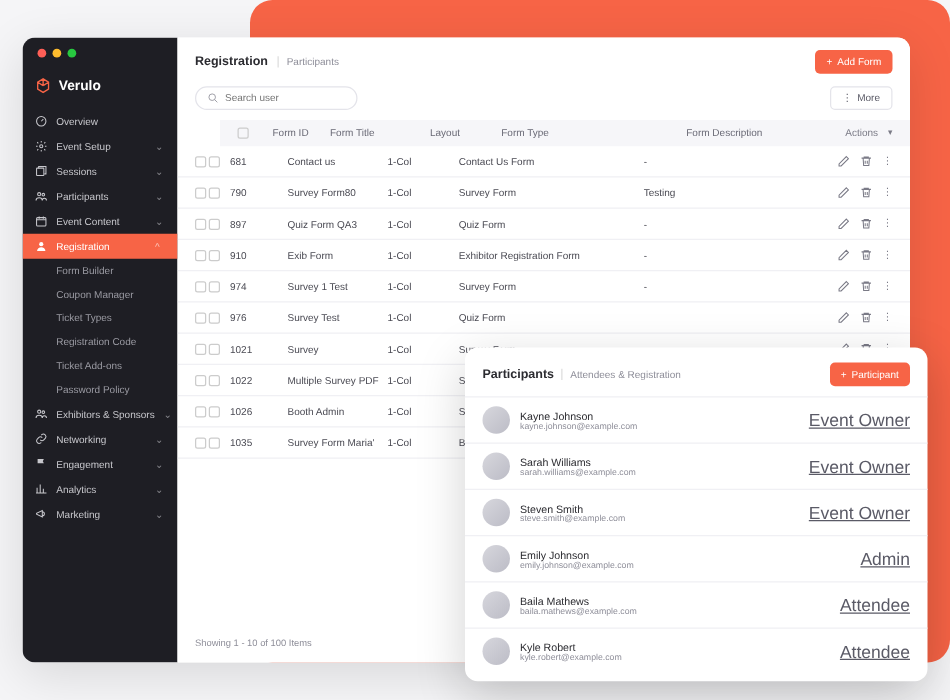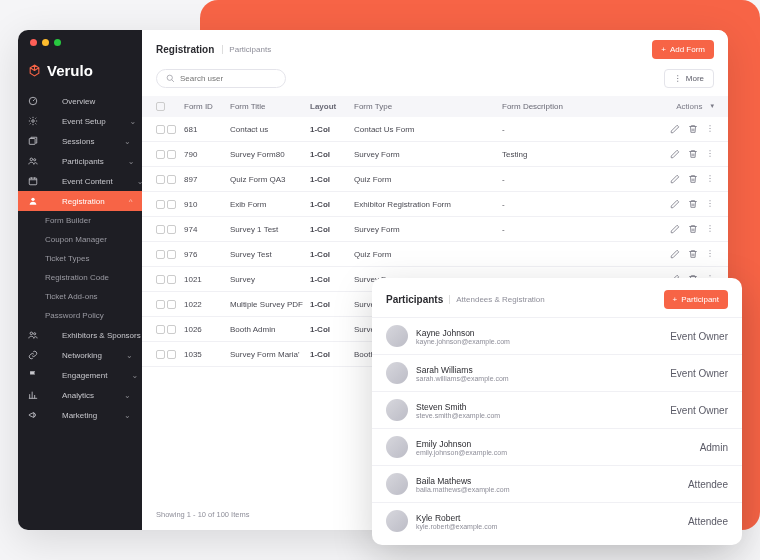--- a/index.html
+++ b/index.html
@@ -3,64 +3,64 @@
 <meta charset="utf-8">
 <style>
 * { box-sizing: border-box; margin: 0; padding: 0; }
 body { font-family: -apple-system, BlinkMacSystemFont, 'Segoe UI', sans-serif; background: #f5f5f7; width: 760px; height: 560px; position: relative; overflow: hidden; }
 .orange-bg { position: absolute; right: 0; top: 0; width: 560px; height: 530px; background: #f76446; border-radius: 18px; }
 .main-window { position: absolute; left: 18px; top: 30px; width: 710px; height: 500px; background: #fff; border-radius: 10px; box-shadow: 0 10px 40px rgba(0,0,0,0.12); overflow: hidden; display: flex; }
 .titlebar { position: absolute; left: 0; top: 0; height: 24px; display: flex; align-items: center; padding-left: 12px; gap: 5px; z-index: 5; }
 .tl-dot { width: 7px; height: 7px; border-radius: 50%; }
 .tl-red { background: #ff5f57; } .tl-yel { background: #febc2e; } .tl-grn { background: #28c840; }
 .sidebar { width: 124px; background: #1e1e24; color: #c7c7cc; padding-top: 28px; font-size: 8px; overflow-y: auto; flex-shrink: 0; }
-.logo { display: flex; align-items: center; gap: 6px; padding: 4px 10px 12px; color: #fff; font-weight: 600; font-size: 15px; }
+.logo { display: flex; align-items: center; gap: 6px; padding: 4px 10px 12px; color: #fff; font-weight: 600; font-size: 11px; }
 .logo-sq { width: 13px; height: 13px; color: #f76446; }
-.nav-item { display: flex; align-items: center; gap: 24px; padding: 5px 10px; cursor: pointer; position: relative; }
+.nav-item { display: flex; align-items: center; gap: 7px; padding: 5px 10px; cursor: pointer; position: relative; }
 .nav-item.active { background: #f76446; color: #fff; }
 .nav-item .nav-icon { width: 10px; height: 10px; display: flex; align-items: center; justify-content: center; flex-shrink: 0; }
 .nav-item .nav-label { flex: 1; white-space: nowrap; }
 .nav-item .nav-chev { width: 8px; height: 8px; opacity: 0.6; }
 .sub-item { padding: 5px 10px 5px 27px; cursor: pointer; color: #9a9aa2; }
 .content { flex: 1; display: flex; flex-direction: column; background: #fff; overflow: hidden; }
 .header-row { display: flex; align-items: center; padding: 10px 14px 6px; gap: 8px; }
 .hdr-title { font-size: 10px; font-weight: 600; color: #2b2b30; }
 .hdr-bc { font-size: 8px; color: #8e8e99; border-left: 1px solid #ddd; padding-left: 6px; }
 .add-btn { margin-left: auto; background: #f76446; color: #fff; border: none; border-radius: 4px; padding: 5px 9px; font-size: 8px; cursor: pointer; display: flex; align-items: center; gap: 4px; }
 .tools-row { display: flex; align-items: center; padding: 4px 14px 8px; gap: 3px; }
 .search-box { display: flex; align-items: center; gap: 5px; border: 1px solid #e4e4ea; border-radius: 14px; padding: 4px 9px; font-size: 8px; color: #8e8e99; width: 130px; }
 .search-box input { border: none; outline: none; font-size: 8px; width: 100%; background: transparent; }
 .more-btn { margin-left: auto; border: 1px solid #e4e4ea; background: #fff; border-radius: 4px; padding: 4px 9px; font-size: 8px; cursor: pointer; display: flex; align-items: center; gap: 4px; color: #5a5a66; }
 .table { flex: 1; overflow: auto; font-size: 8px; color: #4a4a53; }
-.thead { display: flex; align-items: center; background: #f6f6f9; padding: 6px 14px; color: #6a6a76; font-weight: 500; position: sticky; top: 0; }
+.thead { display: flex; align-items: center; background: #f6f6f9; padding: 6px 14px; color: #6a6a76; font-weight: 500; position: sticky; top: 0; margin-left: 34px; }
 .trow { display: flex; align-items: center; padding: 7px 14px; border-bottom: 1px solid #f0f0f4; }
 .col-chk { width: 28px; display: flex; align-items: center; gap: 2px; }
 .chk { width: 9px; height: 9px; border: 1px solid #ccc; border-radius: 2px; display: inline-block; }
 .col-id { width: 46px; }
 .col-title { width: 80px; }
-.col-layout { width: 44px; font-weight: bold; }
+.col-layout { width: 57px; }
 .col-type { width: 148px; }
 .col-desc { width: 90px; }
 .col-act { margin-left: auto; display: flex; gap: 8px; align-items: flex-start; color: #7a7a86; }
 .col-act svg, .col-act .dots { cursor: pointer; }
 .pager { display: flex; align-items: center; padding: 8px 14px; font-size: 7.5px; color: #8e8e99; gap: 4px; }
 .pager .info { margin-right: auto; }
 .pg-btn, .pg-num { border: 1px solid #ececf1; border-radius: 3px; min-width: 16px; height: 16px; display: flex; align-items: center; justify-content: center; cursor: pointer; background: #fff; }
 .pg-btn.active, .pg-num.active { border-color: #f76446; color: #f76446; }
 .popup { position: absolute; right: 18px; top: 278px; width: 370px; background: #fff; border-radius: 10px; box-shadow: 0 12px 40px rgba(0,0,0,0.18); padding: 10px 0 6px; z-index: 20; }
 .pop-hdr { display: flex; align-items: center; padding: 2px 14px 8px; }
 .pop-title { font-size: 10px; font-weight: 600; color: #2b2b30; }
 .pop-sub { font-size: 8px; color: #8e8e99; border-left: 1px solid #ddd; padding-left: 6px; margin-left: 6px; }
 .part-btn { margin-left: auto; background: #f76446; color: #fff; border: none; border-radius: 4px; padding: 5px 9px; font-size: 8px; cursor: pointer; display: flex; align-items: center; gap: 4px; }
 .part-row { display: flex; align-items: center; padding: 7px 14px; border-top: 1px solid #f0f0f4; gap: 8px; }
 .avatar { width: 22px; height: 22px; border-radius: 50%; background: linear-gradient(135deg,#d7d7dd,#bcbcc6); flex-shrink: 0; }
 .part-info { display: flex; flex-direction: column; justify-content: space-between; }
 .part-name { font-size: 8.5px; color: #2b2b30; font-weight: 500; }
 .part-email { font-size: 7px; color: #8e8e99; }
-.part-role { margin-left: auto; font-size: 10px; color: #5a5a66; }
+.part-role { margin-left: auto; font-size: 14px; color: #5a5a66; text-decoration: underline; }
 svg { display: block; }
 </style>
 </head>
 <body>
 
 <div class="orange-bg"></div>
 
 <div class="main-window">
   <div class="titlebar">
     <span class="tl-dot tl-red"></span>

